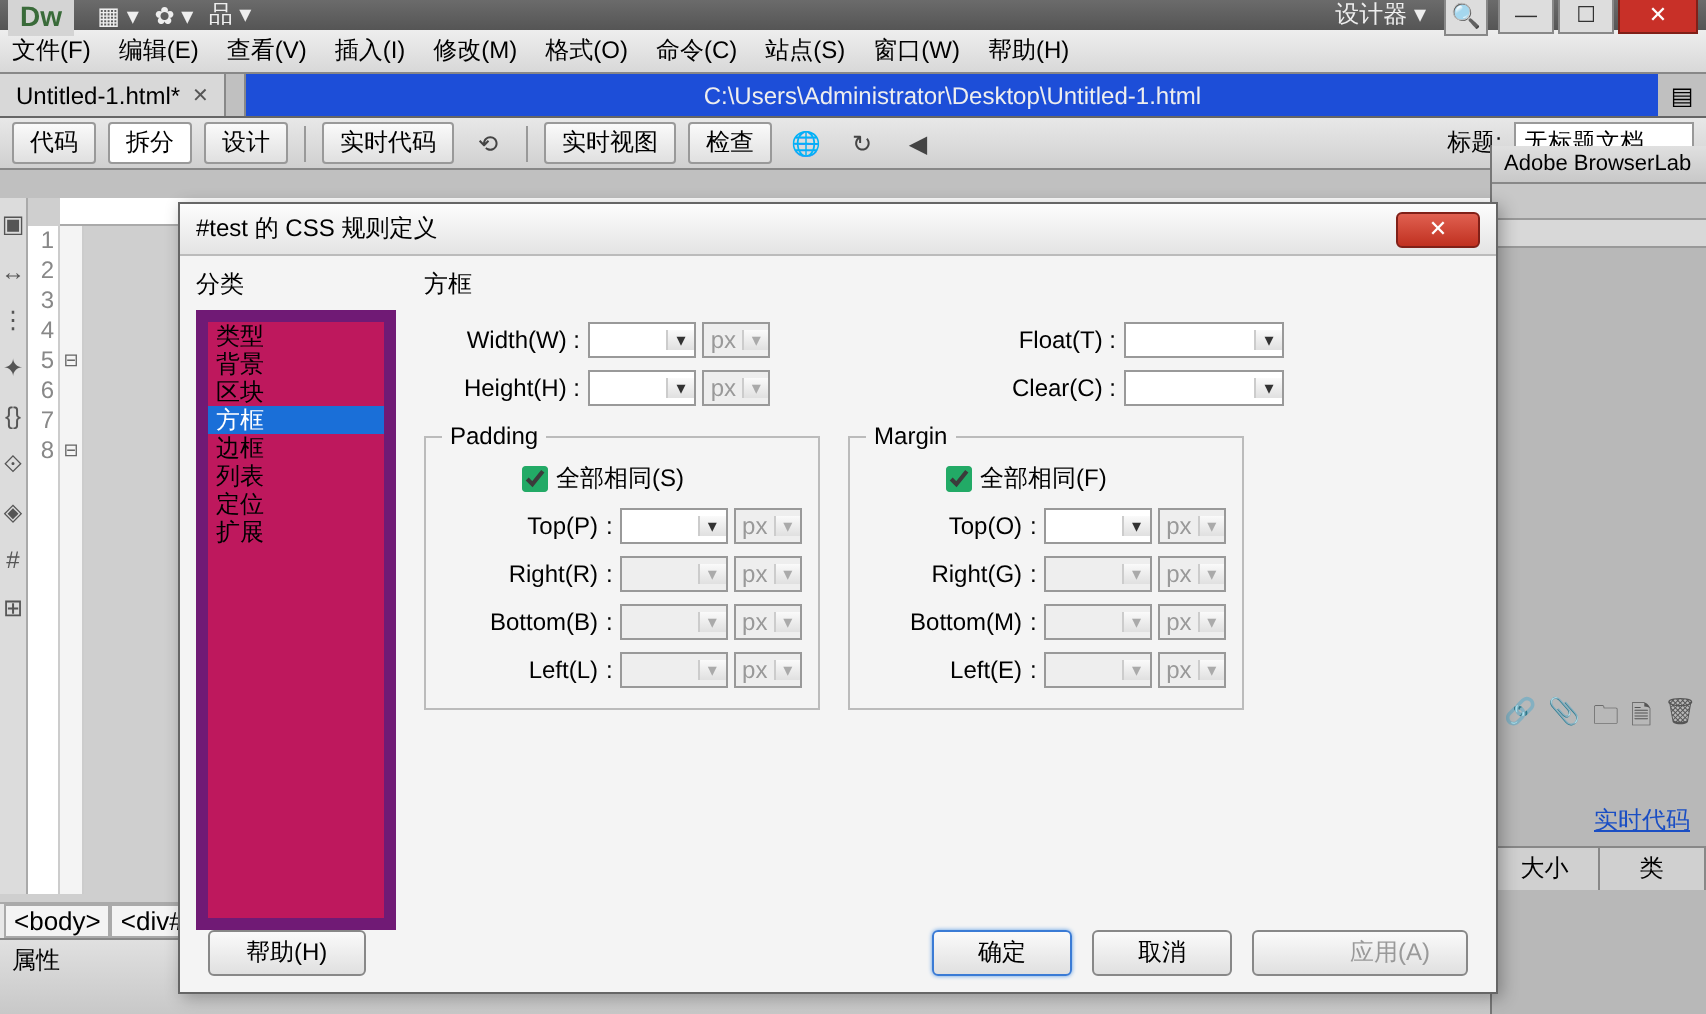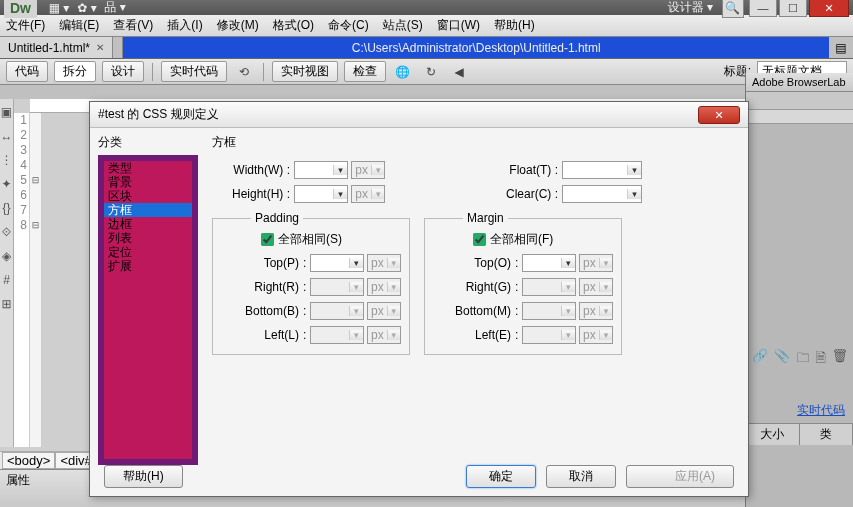--- a/index.html
+++ b/index.html
@@ -66,21 +66,21 @@
 .row { display: flex; align-items: center; margin-bottom: 6px; }
 .row label { width: 78px; text-align: right; margin-right: 4px; }
 .combo { border: 1px solid #999; background: #fff; height: 18px; display: flex; align-items: center; }
 .combo .arrow { width: 14px; text-align: center; font-size: 9px; color: #333; border-left: 1px solid #ccc; background: linear-gradient(#fafafa,#e0e0e0); }
 .combo.disabled { background: #eee; color: #999; }
 .combo.disabled .arrow { color: #aaa; }
 .cval { width: 54px; }
 .cunit { width: 34px; }
 .cfloat { width: 80px; }
 fieldset { border: 1px solid #bbb; padding: 6px 8px 4px; margin-top: 2px; }
-fieldset legend { padding: 0 4px; margin-left: 30px; }
+fieldset legend { padding: 0 4px; }
 .twocol { display: flex; gap: 14px; }
 .twocol > div { flex: 1; }
 .chk { display: flex; align-items: center; gap: 4px; margin-bottom: 6px; margin-left: 40px; }
 .chk input { accent-color: #2a6; }
 .dlg-foot { height: 36px; display: flex; align-items: center; padding: 0 14px; gap: 10px; }
 .dlg-foot .gap { flex: 1; }
 .btn { border: 1px solid #888; background: linear-gradient(#fafafa,#e0e0e0); padding: 2px 18px; border-radius: 3px; min-width: 70px; text-align: center; }
 .btn.primary { border: 1px solid #3a7bd5; box-shadow: 0 0 2px #5a9be5; }
 .btn.disabled { color: #999; padding-left: 48px; }
 </style>

